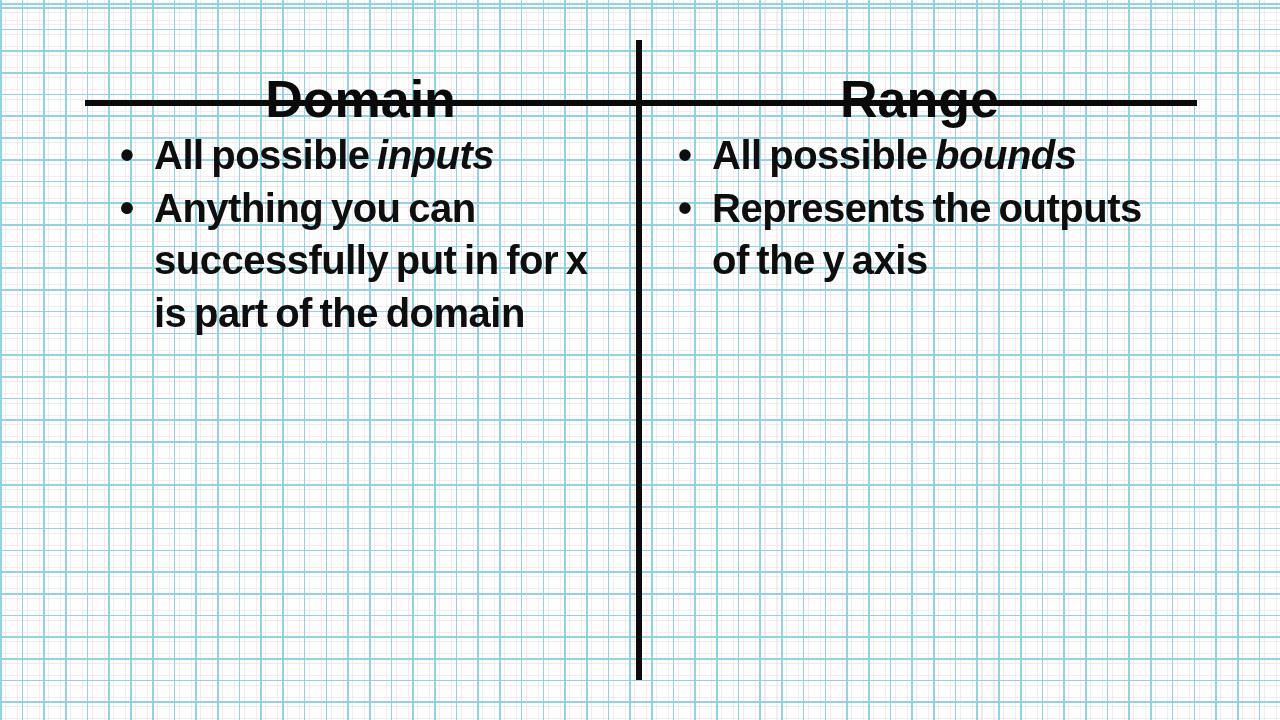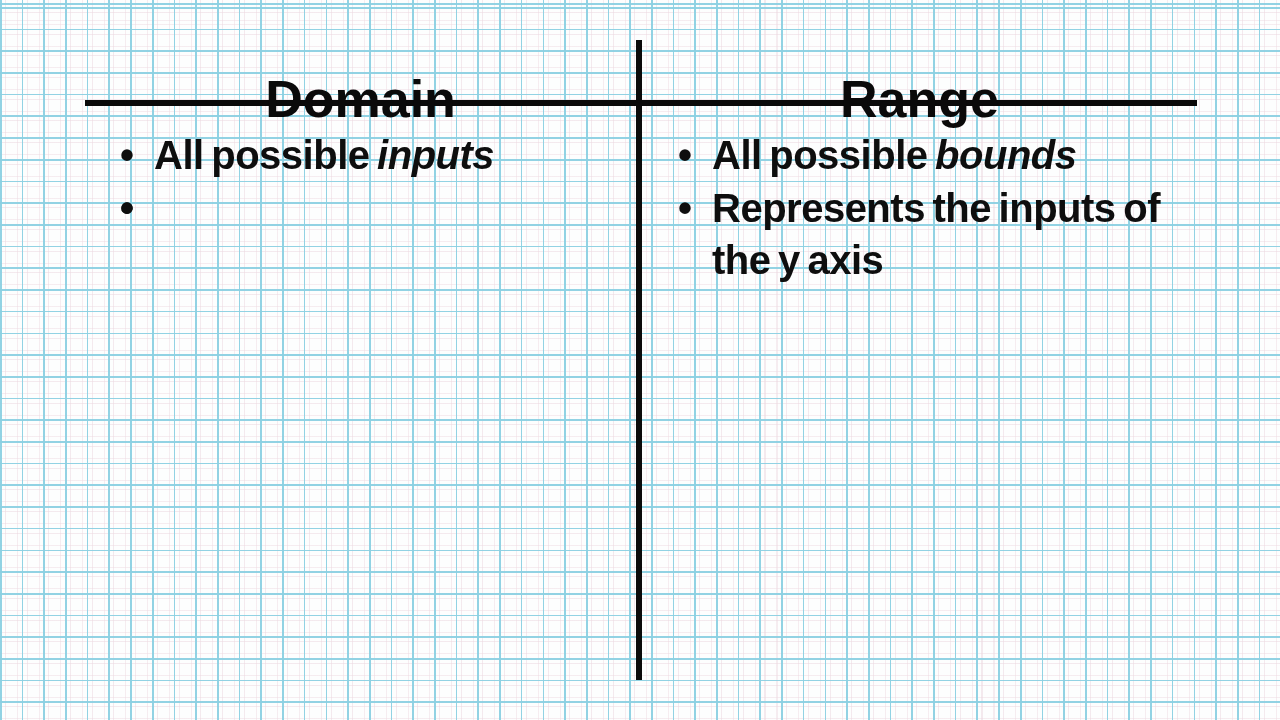--- a/index.html
+++ b/index.html
@@ -95,27 +95,28 @@
   <ul class="bullets left">
     <li>
       <span class="bullet-dot">•</span>
       <span class="txt"><span>All possible </span><em>inputs</em></span>
     </li>
     <li>
       <span class="bullet-dot">•</span>
     </li>
     <li>
       <span class="bullet-dot">•</span>
+      <span class="txt">Anything you can successfully put in for x is part of the domain</span>
     </li>
   </ul>
 
   <ul class="bullets right">
     <li>
       <span class="bullet-dot">•</span>
       <span class="txt"><span>All possible </span><em>bounds</em></span>
     </li>
     <li>
       <span class="bullet-dot">•</span>
-      <span class="txt">Represents the inputs of the y axis</span>
+      <span class="txt">Represents the outputs of the y axis</span>
     </li>
   </ul>
 
 </div>
 
 </body></html>

